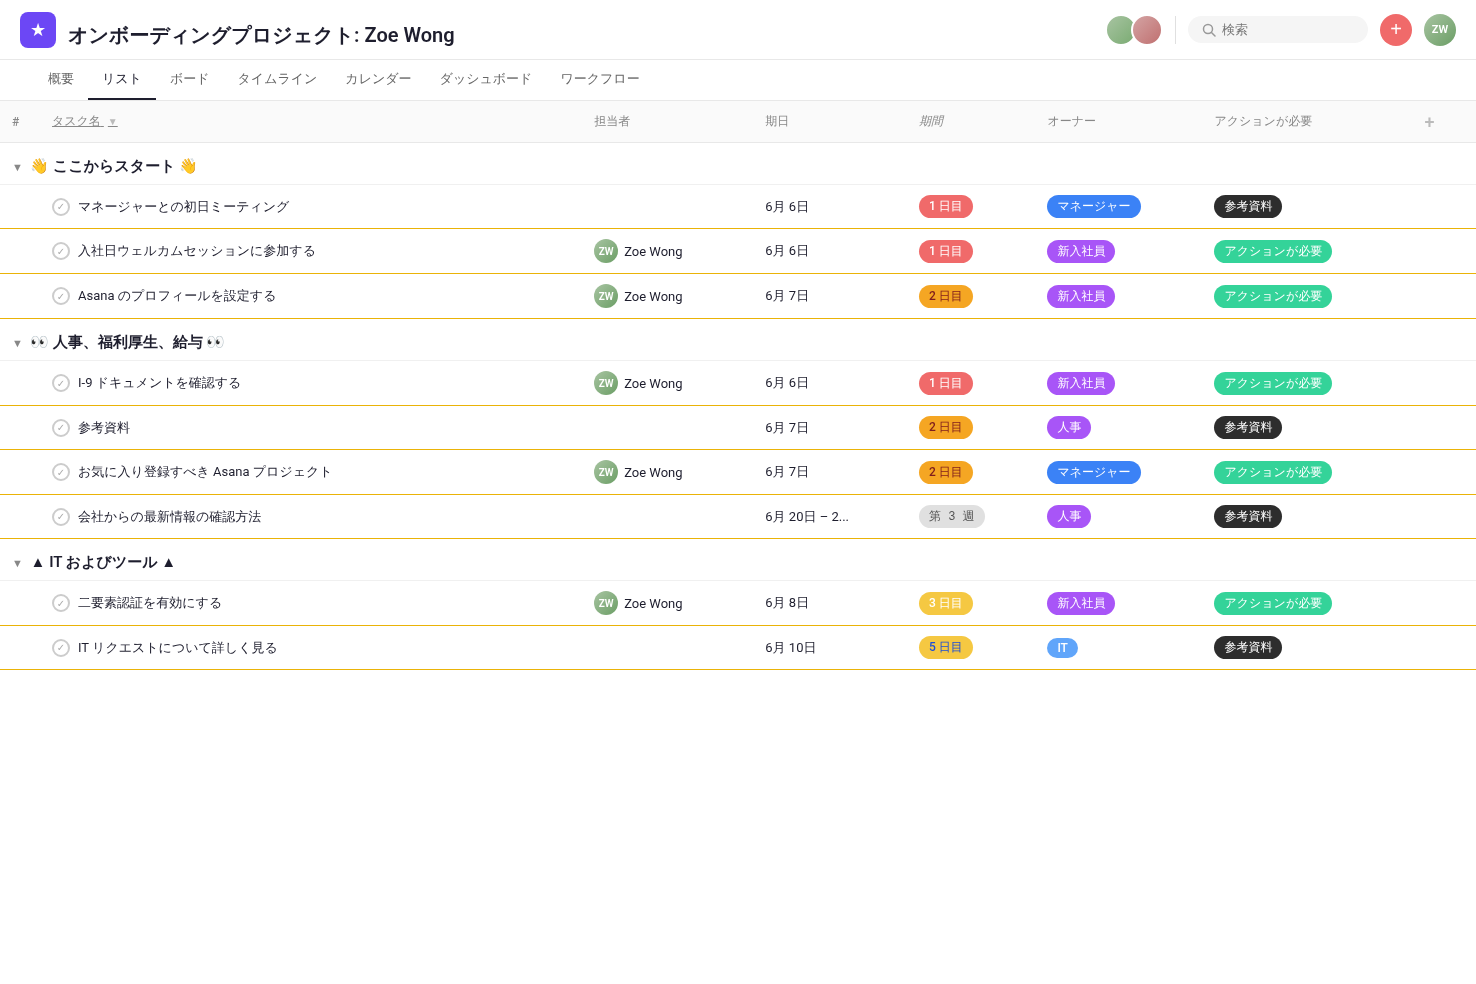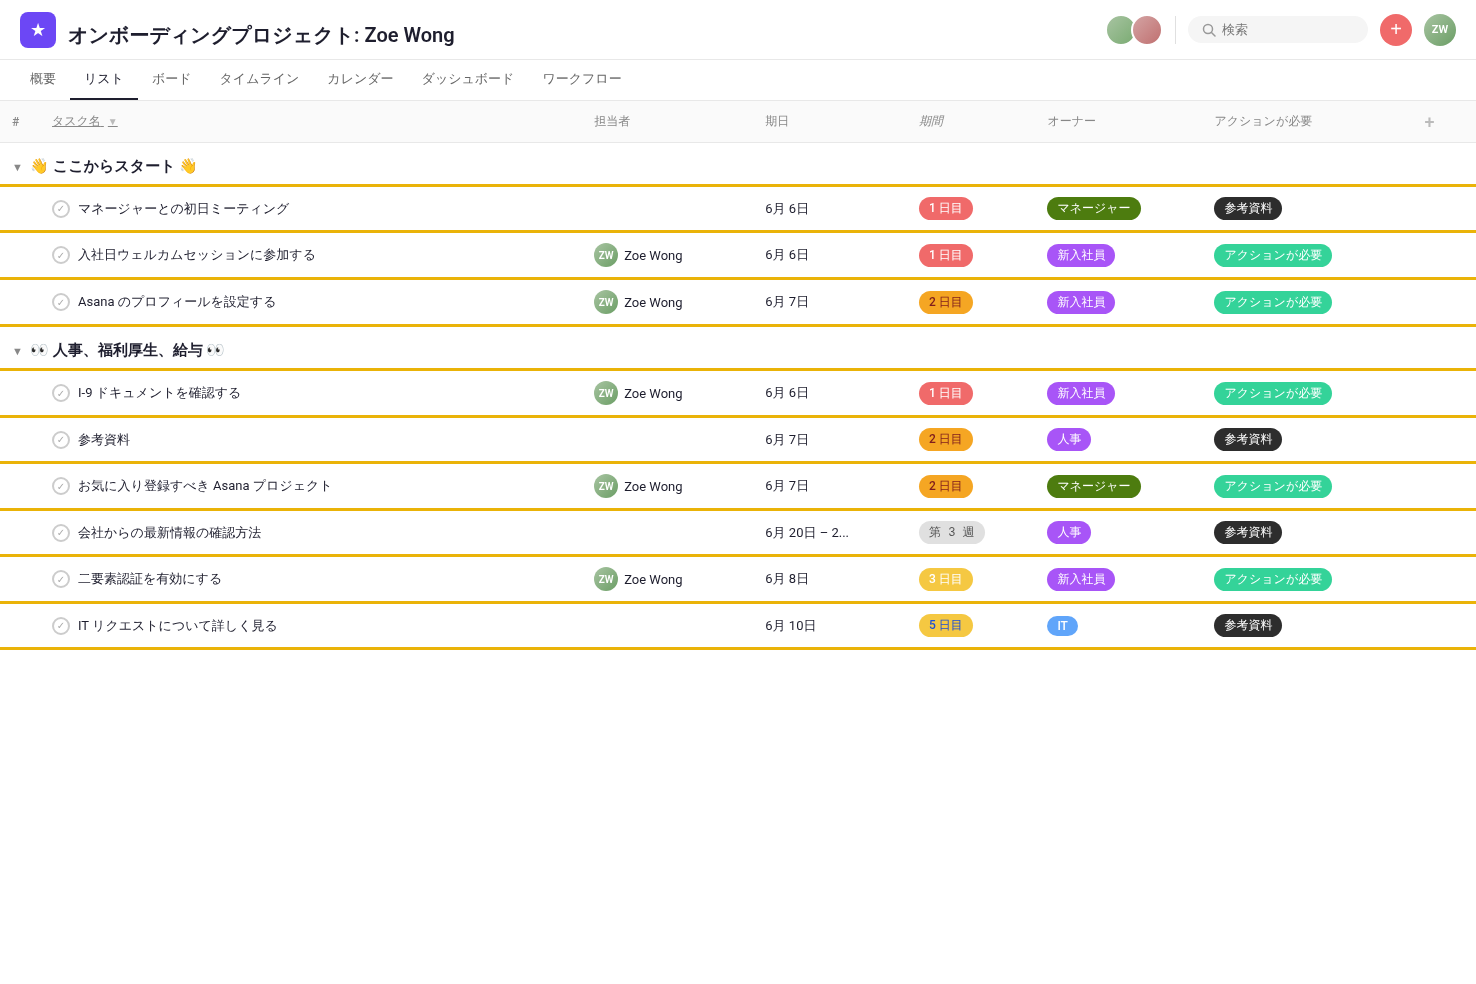--- a/index.html
+++ b/index.html
@@ -84,21 +84,21 @@
       width: 32px; height: 32px;
       border-radius: 50%;
       background: linear-gradient(135deg, #a8c4a2, #6b9e65);
       display: flex; align-items: center; justify-content: center;
       font-size: 11px; color: #fff; font-weight: 600;
     }
 
     
     .nav-tabs {
       display: flex;
-      padding: 0 16px;
+      padding: 0 34px;
       border-bottom: 1px solid #e8e8e8;
       gap: 0;
     }
     .nav-tab {
       padding: 10px 14px;
       font-size: 13px;
       color: #666;
       cursor: pointer;
       border-bottom: 2px solid transparent;
       white-space: nowrap;
@@ -131,21 +131,21 @@
     }
     thead th:first-child { width: 40px; }
     thead th:nth-child(2) { min-width: 380px; text-decoration: underline; }
     thead th:nth-child(3) { min-width: 120px; }
     thead th:nth-child(4) { min-width: 100px; }
     thead th:nth-child(5) { min-width: 90px; font-style: italic; }
     thead th:nth-child(6) { min-width: 110px; }
     thead th:nth-child(7) { min-width: 130px; }
 
     tbody tr {
-      border-bottom: 3px solid #eab308;
+      border-bottom: 1px solid #eab308;
     }
 
     td {
       padding: 10px 12px;
       font-size: 13px;
       color: #1e1e2e;
     }
 
     
     .section-row td {
@@ -205,21 +205,21 @@
       border-radius: 20px;
       font-size: 12px;
       font-weight: 500;
       white-space: nowrap;
     }
     .badge-day-1 { background: #f06a6a; color: #fff; text-align: right; }
     .badge-day-2 { background: #f5a623; color: #7f1d1d; }
     .badge-day-3 { background: #f5c842; color: #fff; }
     .badge-day-5 { background: #f5c842; color: #1d4ed8; }
     .badge-week-3 { background: #e0e0e0; color: #555; font-family: Liberation Mono, monospace; }
-    .badge-manager { background: #4d7c0f; color: #fff; }
+    .badge-manager { background: #3b82f6; color: #fff; }
     .badge-new-employee { background: #a855f7; color: #fff; }
     .badge-hr { background: #a855f7; color: #fff; }
     .badge-it { background: #60a5fa; color: #fff; }
     .badge-ref { background: #2d2d2d; color: #fff; }
     .badge-action { background: #34d399; color: #fff; }
 
     .add-col-btn {
       font-size: 18px;
       color: #bbb;
       cursor: pointer;
@@ -456,20 +456,26 @@
         <span class="badge badge-week-3">第 3 週</span>
       </td>
       <td>
         <span class="badge badge-hr">人事</span>
       </td>
       <td>
         <span class="badge badge-ref">参考資料</span>
       </td>
       <td></td>
     </tr>
+        <tr class="section-row">
+    <td colspan="8">
+      <span class="chevron">▼</span>
+      ▲ IT およびツール ▲
+    </td>
+  </tr>
         <tr>
       <td></td>
       <td>
         <div class="task-name-cell">
           <div class="task-check">✓</div>
           <span>二要素認証を有効にする</span>
         </div>
       </td>
       <td>
             <div class="assignee-cell">

